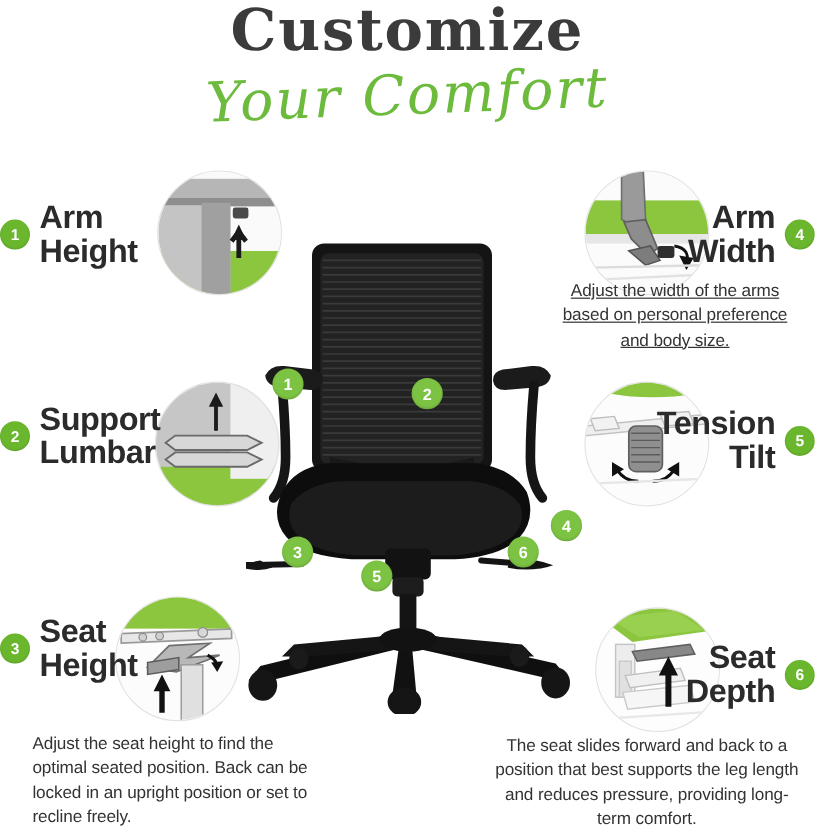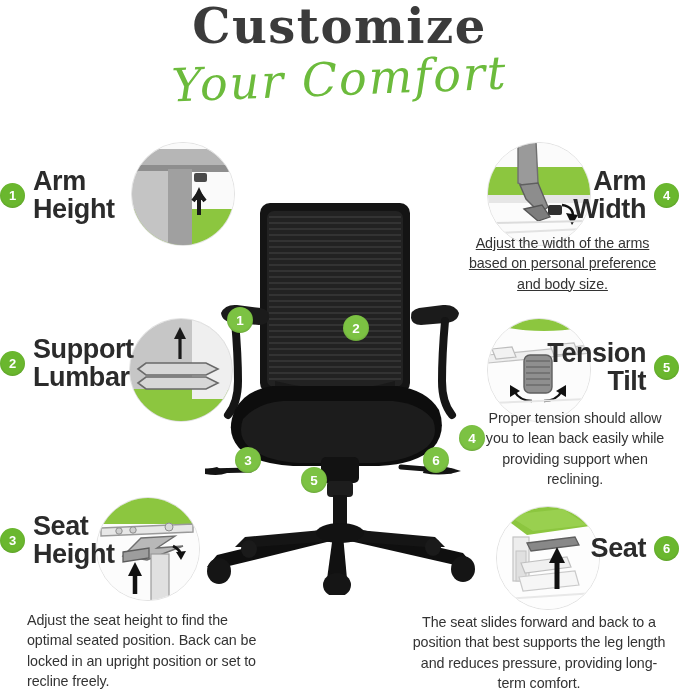--- a/index.html
+++ b/index.html
@@ -213,21 +213,20 @@
 
   <div class="card right" style="left:527px; top:340px; width:152px;">
     <div class="head">
       <div class="title">
         <div>Tension</div>
         <div>Tilt</div>
       </div>
       <div class="badge">5</div>
     </div>
   </div>
-  <div class="body center-b" style="position:absolute; left:480px; top:408px; width:190px; text-align:center;">Proper tension should allow you to lean back easily while providing support when reclining.</div>
 
   <div class="thumb" style="left:496px; top:506px; width:104px; height:104px;">
     <div class="wh" style="left:0;top:0;width:104px;height:104px;background:#fdfdfd;"></div>
     <svg width="104" height="104" viewBox="0 0 104 104">
       <path d="M-2 4 L70 -4 L100 18 L30 28 Z" fill="#8cc63f"></path>
       <path d="M10 8 L66 2 L90 18 L36 24 Z" fill="#9ed355" opacity=".75"></path>
       <rect x="16" y="30" width="16" height="44" fill="#ededed" stroke="#c4c4c4" stroke-width="1.2"></rect>
       <rect x="19" y="44" width="10" height="30" fill="#e0e0e0" stroke="#c4c4c4" stroke-width="1"></rect>
       <path d="M30 36 L78 30 L82 38 L34 44 Z" fill="#888" stroke="#5f5f5f" stroke-width="1.3"></path>
       <path d="M24 56 L70 50 L74 60 L28 66 Z" fill="#f0f0f0" stroke="#c0c0c0" stroke-width="1.2"></path>
@@ -235,20 +234,21 @@
       <path d="M60 82 L60 48" stroke="#111" stroke-width="5" fill="none"></path>
       <path d="M60 40 L52 56 L68 56 Z" fill="#111"></path>
       <path d="M6 92 L98 86" stroke="#e8e8e8" stroke-width="2" fill="none"></path>
     </svg>
   </div>
 
   <div class="card right" style="left:529px; top:535px; width:150px;">
     <div class="head">
       <div class="title">
         <div>Seat</div>
+        <div>Depth</div>
       </div>
       <div class="badge">6</div>
     </div>
   </div>
   <div class="body center-b" style="position:absolute; left:408px; top:612px; width:262px; text-align:center;">The seat slides forward and back to a position that best supports the leg length and reduces pressure, providing long-term comfort.</div>
 
   <div id="chair">
     <svg width="270" height="400" viewBox="0 0 270 400">
 
       <rect x="55" y="8" width="150" height="190" rx="10" fill="#141414"></rect>

